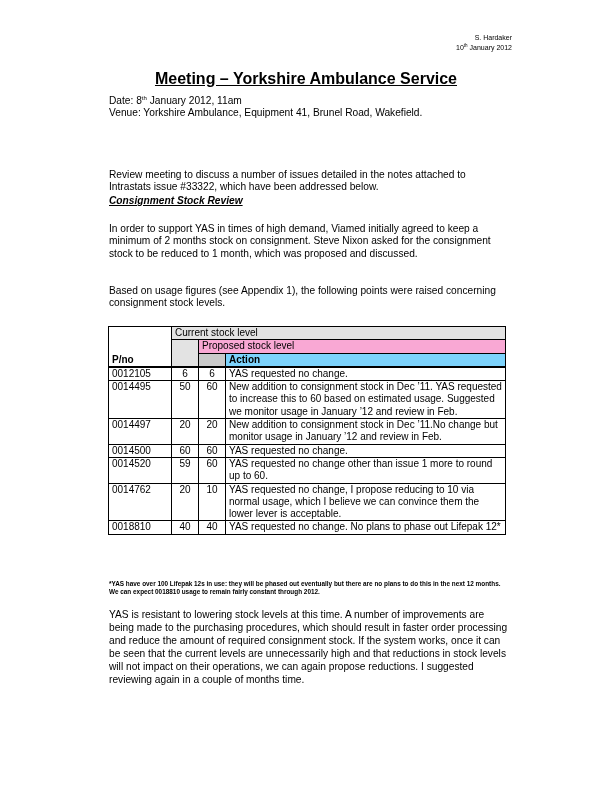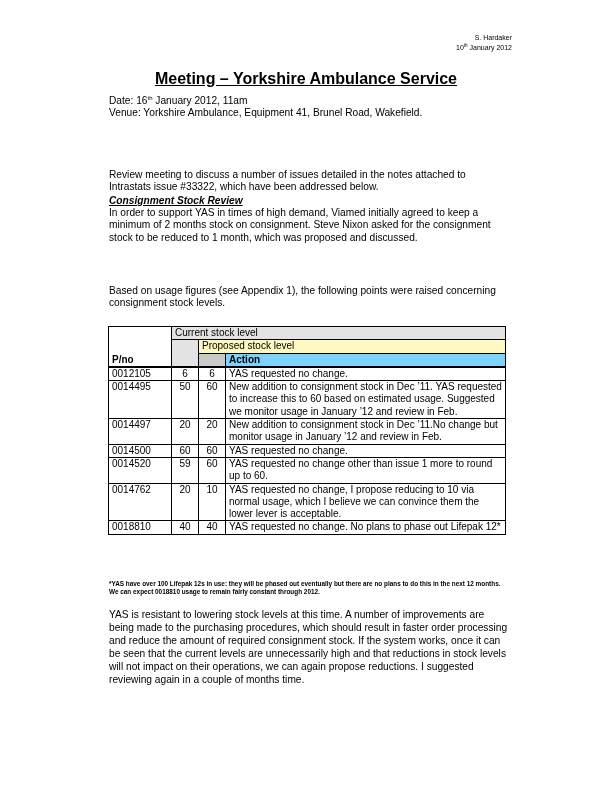--- a/index.html
+++ b/index.html
@@ -8,49 +8,49 @@
   .hdr-right { position:absolute; right:100px; top:34px; text-align:right; font-size:7px; line-height:8px; }
   .hdr-right sup { font-size:4.5px; }
   .title { position:absolute; left:0; width:612px; top:70px; text-align:center; font-size:16px; font-weight:bold; text-decoration:underline; }
   .block { position:absolute; left:109px; width:400px; font-size:10.2px; line-height:12.4px; }
   .block sup { font-size:6px; line-height:0; }
   .section-head { font-weight:bold; text-decoration:underline;font-style:italic; }
   table.stock { position:absolute; left:108px; top:326px; width:398px; border-collapse:collapse; font-size:10px; line-height:12.3px; }
   table.stock td { padding:0 3px; vertical-align:top; }
   .b-all td { border:1px solid #000; }
   td.hdr1 { background:#e3e3e3; font-weight:normal; }
-  td.hdr2 { background:#fef9c3; }
+  td.hdr2 { background:#f9a8d4; }
   td.hdr-act { background:#7dd3fc; font-weight:bold; border-bottom:2px solid #000 !important; }
   td.pno-hdr { font-weight:bold; vertical-align:bottom !important; border-bottom:2px solid #000 !important; }
   td.num { text-align:center; width:20px; }
   td.grey1 { background:#e3e3e3; border-bottom:2px solid #000 !important; }
   td.grey2 { background:#cacaca; border-bottom:2px solid #000 !important; }
   td.pno { width:56px; }
   .footnote { position:absolute; left:109px; top:580px; width:400px; font-size:6.4px; line-height:8px; font-weight:bold; }
 </style>
 </head>
 <body>
 
 <div class="hdr-right">
   <div>S. Hardaker</div>
   <div><span>10</span><sup>th</sup><span> January 2012</span></div>
 </div>
 
 <div class="title">Meeting – Yorkshire Ambulance Service</div>
 
 <div class="block" style="top:95px;">
-  <div><span>Date: 16</span><sup>th</sup><span> January 2012, 11am</span></div>
+  <div><span>Date: 8</span><sup>th</sup><span> January 2012, 11am</span></div>
   <div>Venue: Yorkshire Ambulance, Equipment 41, Brunel Road, Wakefield.</div>
 </div>
 
 <div class="block" style="top:140px;margin-top:29px;">Review meeting to discuss a number of issues detailed in the notes attached to Intrastats issue #33322, which have been addressed below.</div>
 
 <div class="block section-head" style="top:195px;">Consignment Stock Review</div>
 
-<div class="block" style="top:207px;">In order to support YAS in times of high demand, Viamed initially agreed to keep a minimum of 2 months stock on consignment. Steve Nixon asked for the consignment stock to be reduced to 1 month, which was proposed and discussed.</div>
+<div class="block" style="top:223px;">In order to support YAS in times of high demand, Viamed initially agreed to keep a minimum of 2 months stock on consignment. Steve Nixon asked for the consignment stock to be reduced to 1 month, which was proposed and discussed.</div>
 
 <div class="block" style="top:285px;">Based on usage figures (see Appendix 1), the following points were raised concerning consignment stock levels.</div>
 
 <table class="stock b-all">
   <tbody>
       <tr>
     <td class="pno-hdr pno" rowspan="3">P/no</td>
     <td class="hdr1" colspan="3">Current stock level</td>
   </tr>
   <tr>

